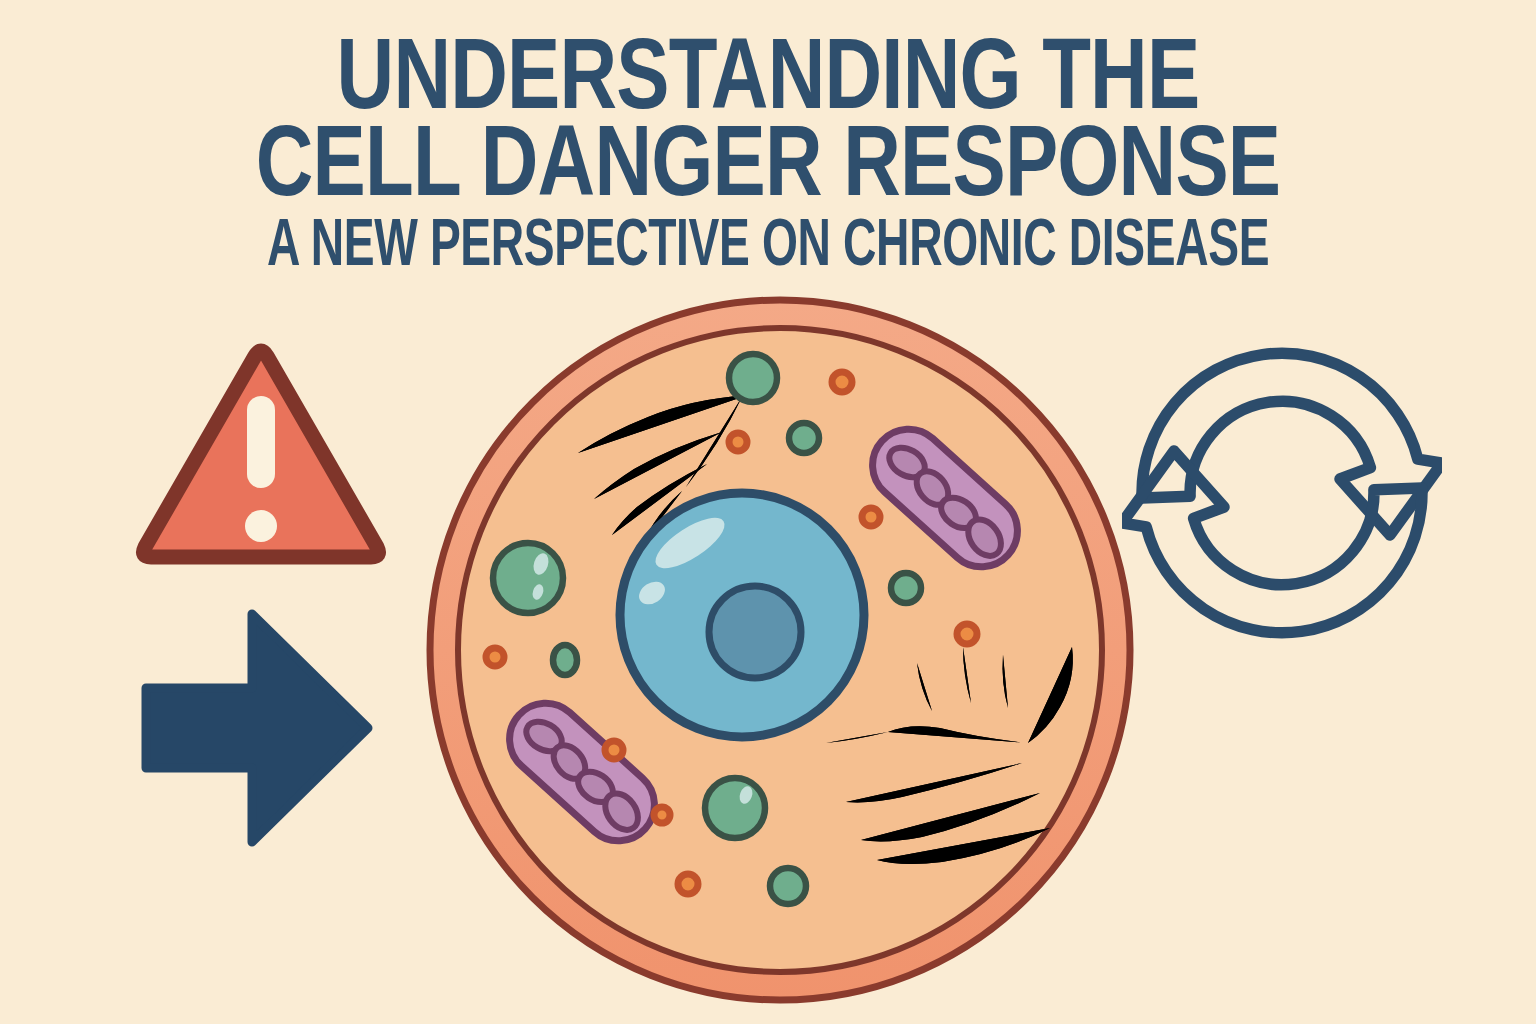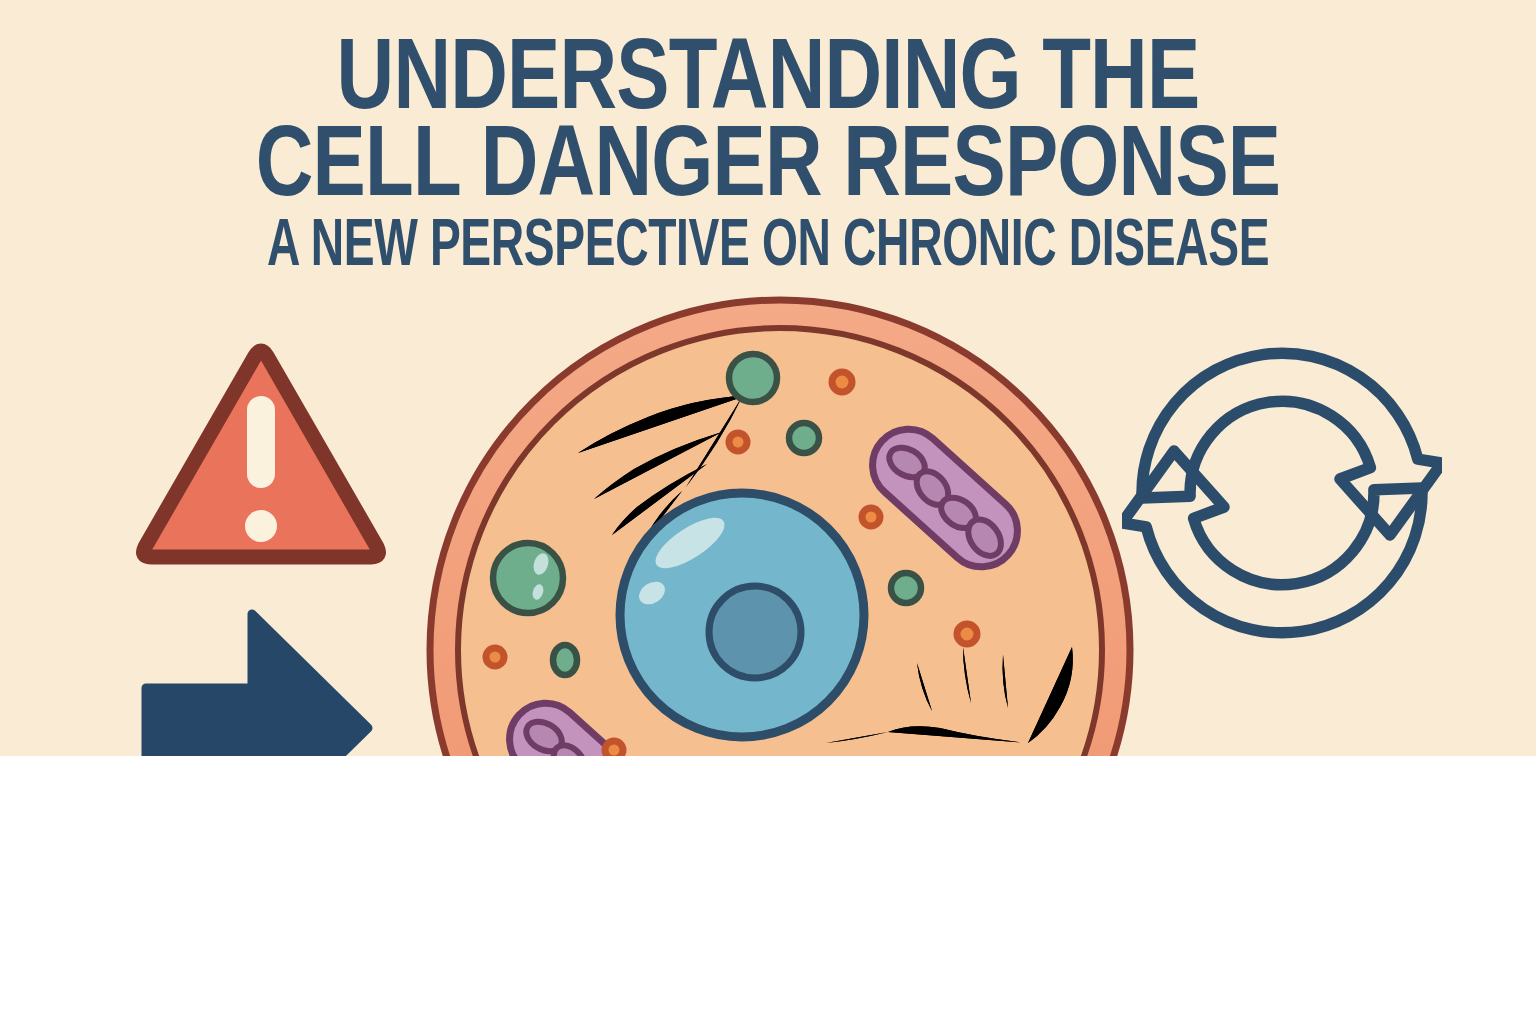--- a/index.html
+++ b/index.html
@@ -1,17 +1,17 @@
 <!DOCTYPE html>
 <html style="--bg: #faecd4; --title: #2f4f6d; --navy: #2c4c6b; --arrow-navy: #264767; --triangle-fill: #e9735b; --triangle-stroke: #7f352a; --exclaim: #fbf2de; --membrane-fill: #f0936d; --membrane-fill-light: #f4a987; --membrane-stroke: #8a3b2d; --inner-stroke: #7e372b; --cytoplasm: #f5bf90; --nucleus-fill: #74b7cd; --nucleus-stroke: #2e4d68; --nucleolus-fill: #5e93ad; --nucleus-highlight: #c8e3e6; --mito-fill: #c392bd; --mito-stroke: #6e3c64; --mito-crista: #b687b0; --er-fill: #f08c42; --er-stroke: #8a3f2c; --vesicle-fill: #6fae8d; --vesicle-stroke: #3a5246; --vesicle-highlight: #c4e0da; --dot-fill: #ec8c44; --dot-stroke: #c2532b;"><head>
 <meta charset="utf-8">
 <style>
   html,body{margin:0;padding:0;}
   #canvas{
-    position:relative;width:1536px;height:756px;overflow:hidden;
+    position:relative;width:1536px;height:1024px;overflow:hidden;
     background:var(--bg,#faecd4);
     font-family:"Liberation Sans",sans-serif;
   }
   .title-line{
     position:absolute;left:0;width:1536px;text-align:center;
     color:var(--title,#2f4f6d);font-weight:bold;white-space:nowrap;
     -webkit-font-smoothing:antialiased;
   }
   #title-line-1{top:23px;font-size:101px;line-height:101px;letter-spacing:-1px;transform:scaleX(.79);}
   #title-line-2{top:110px;font-size:101px;line-height:101px;letter-spacing:-1px;transform:scaleX(.79);}

